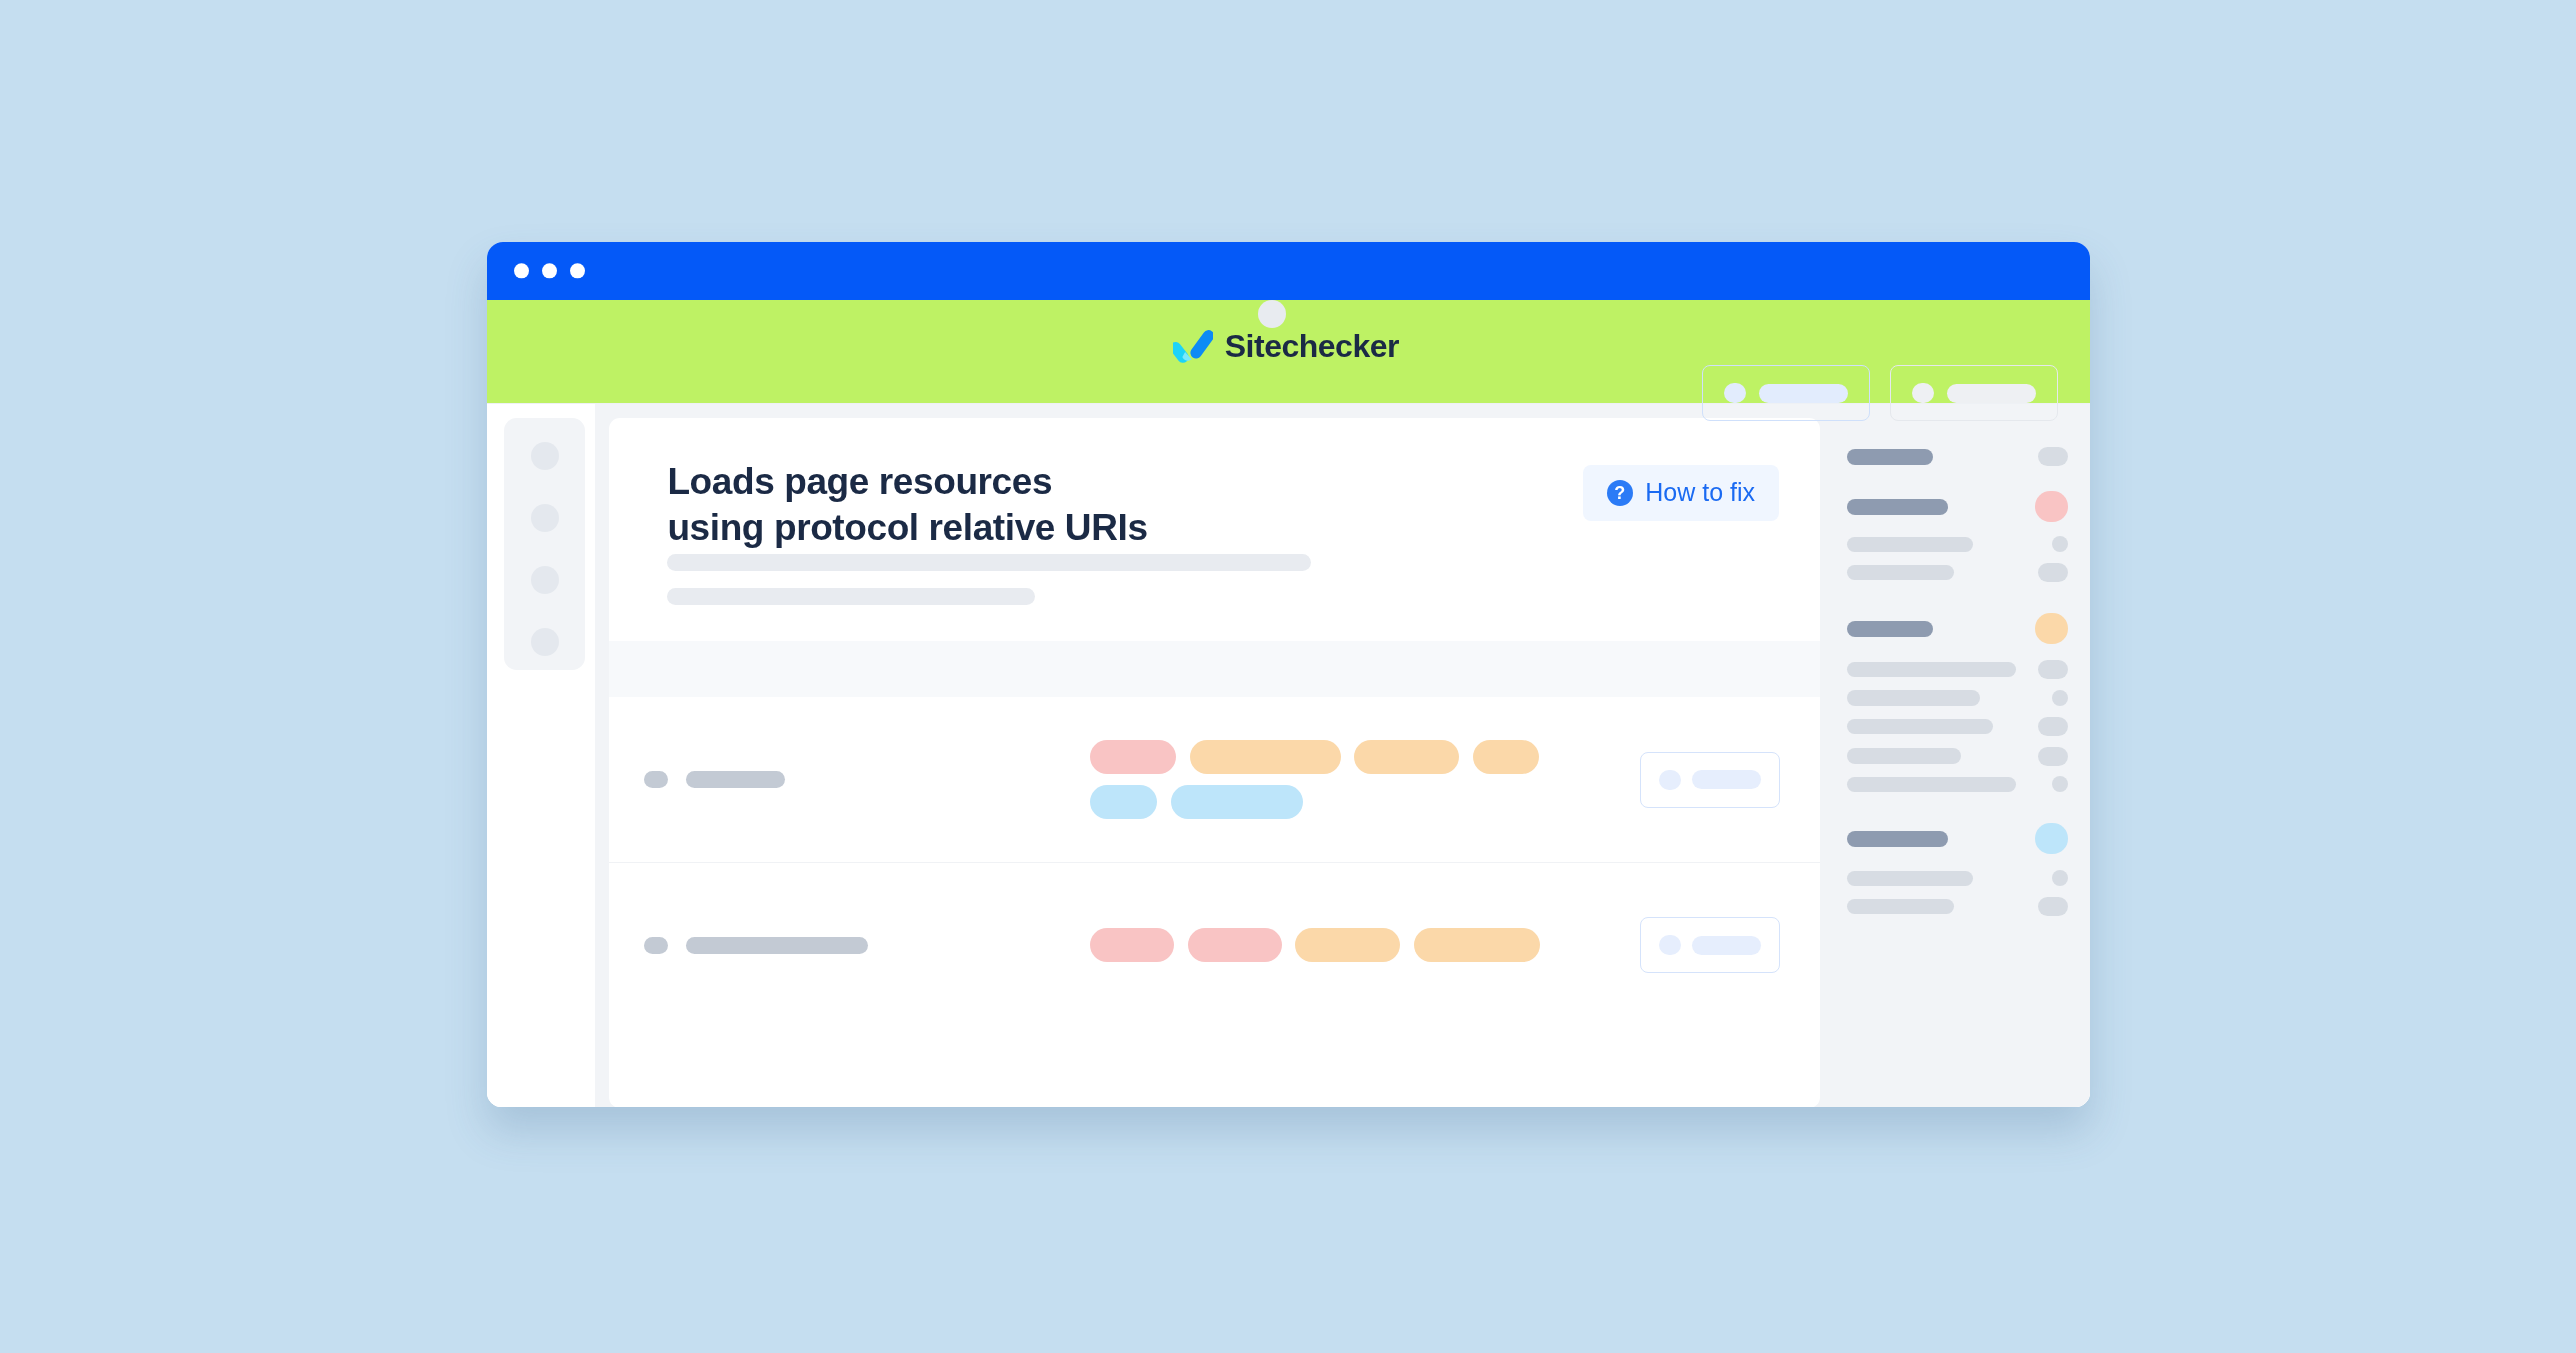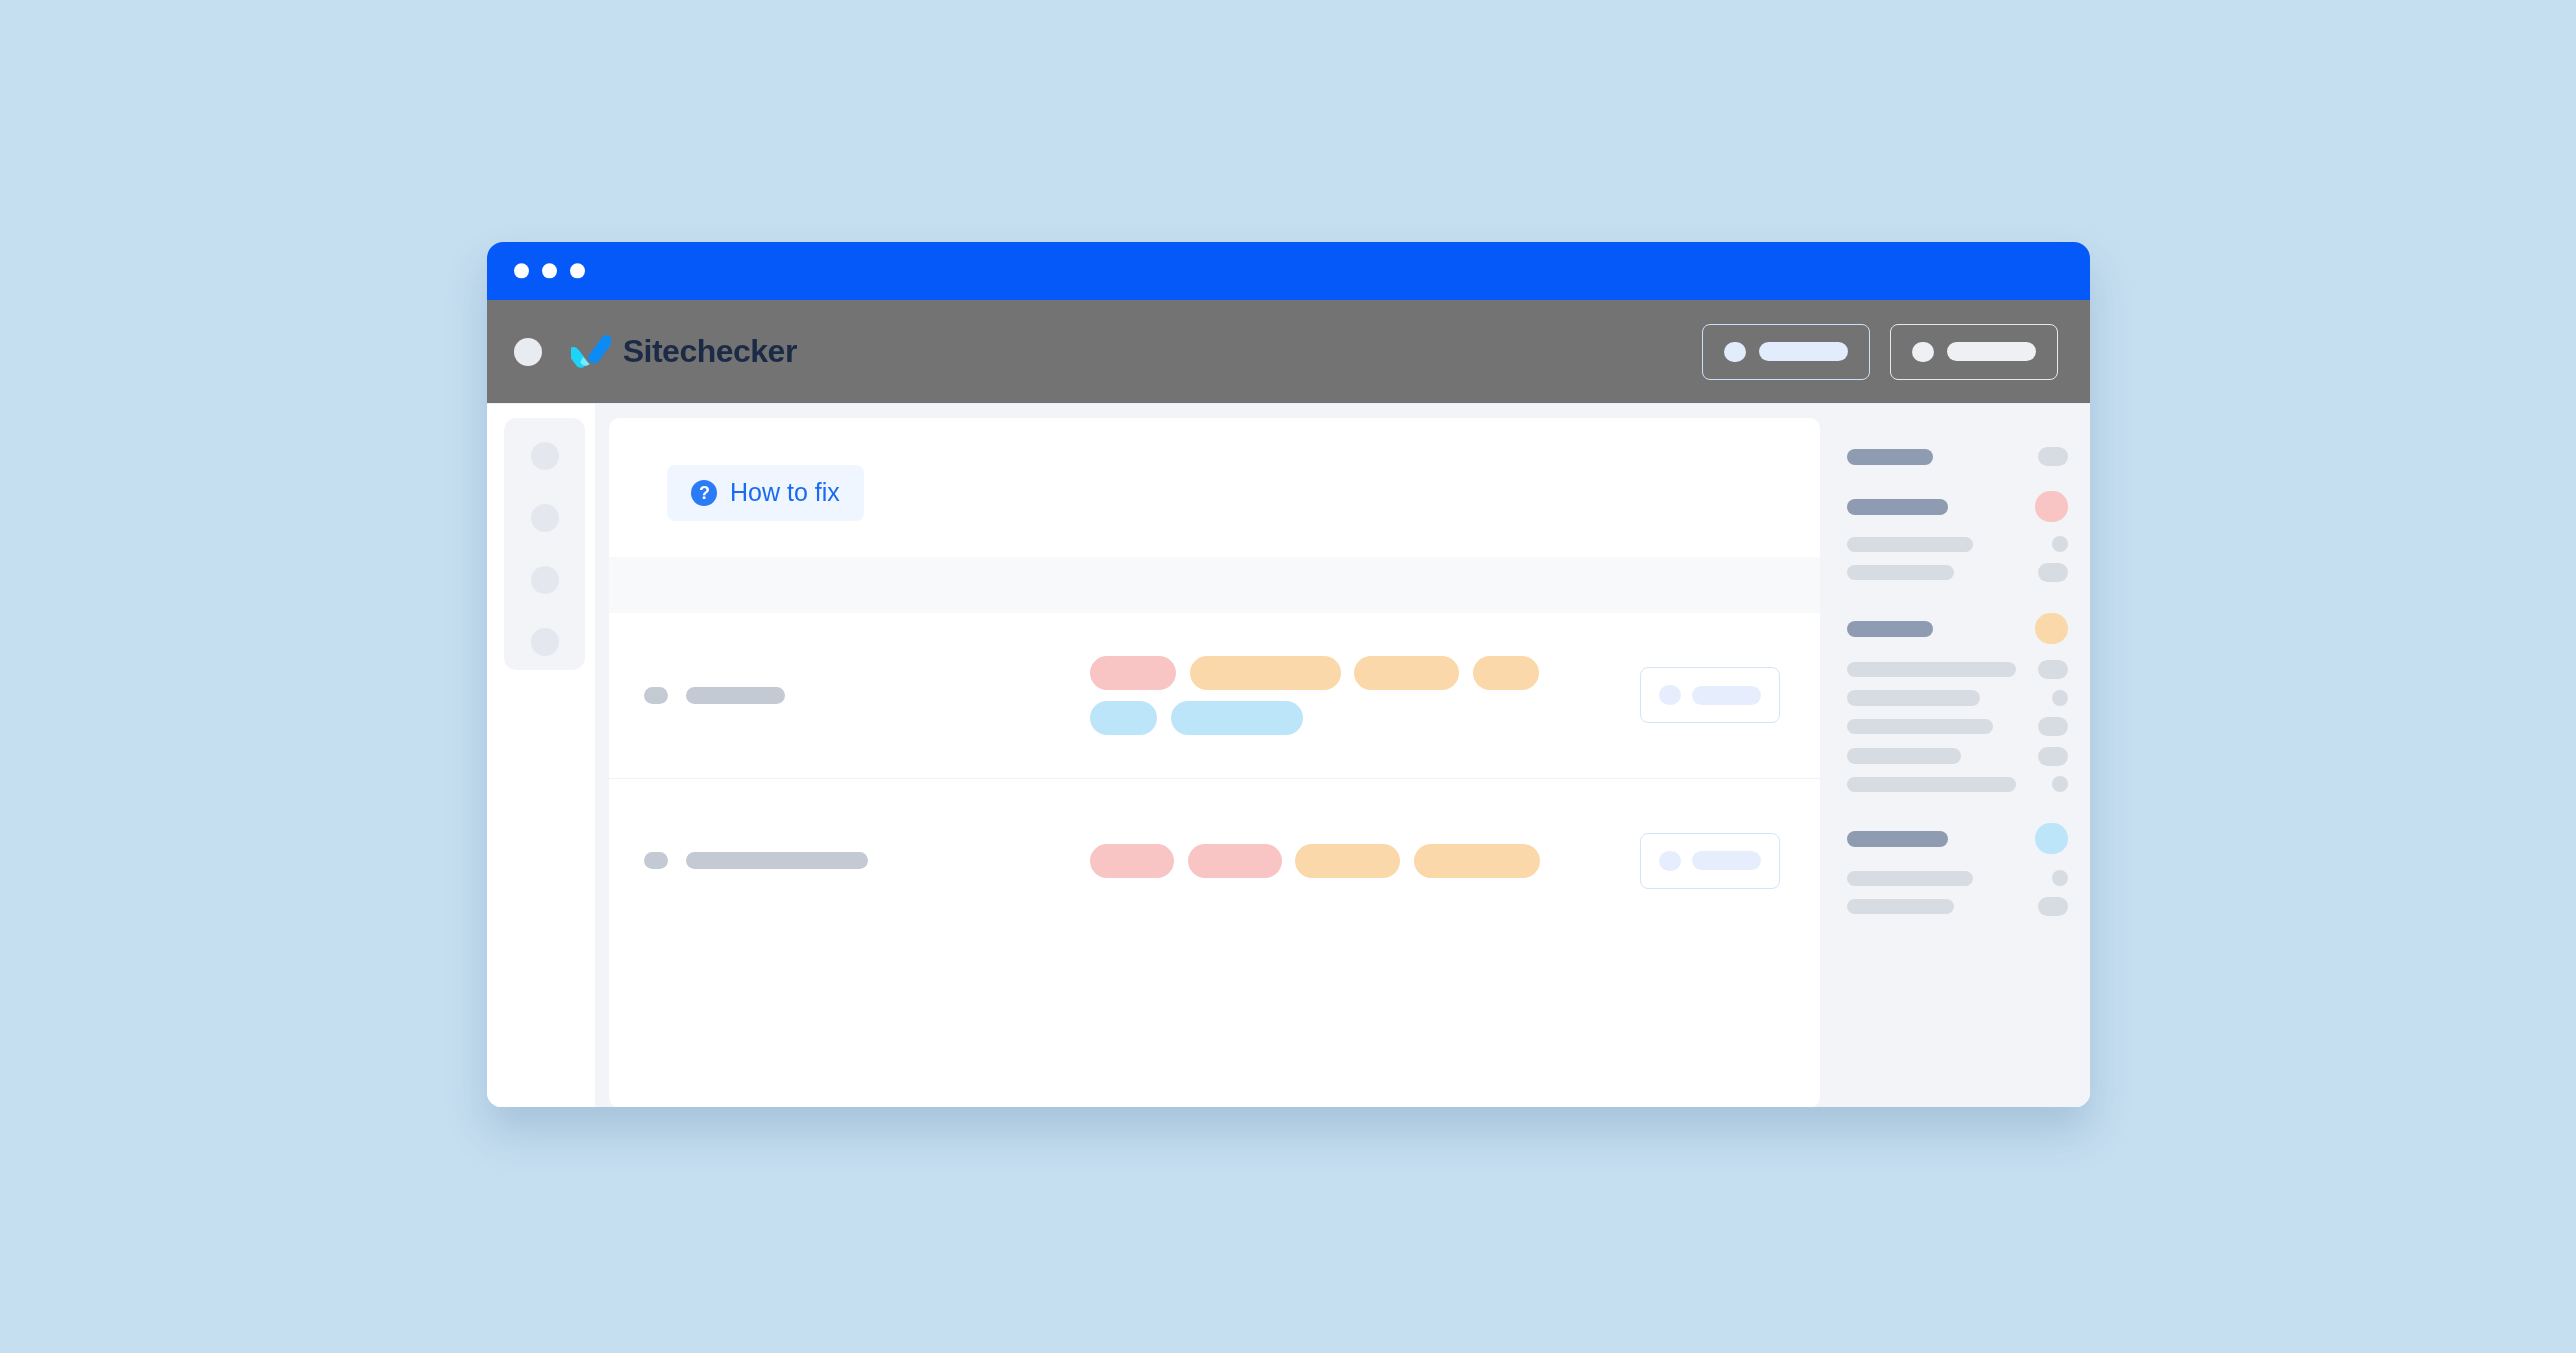--- a/index.html
+++ b/index.html
@@ -45,26 +45,27 @@
   }
   .dot {
     width: 15.3px; height: 15.3px;
     border-radius: 50%;
     background: #ffffff;
   }
 
   
   .appbar {
     height: 104px;
-    background: #737373;
+    background: #bef264;
     display: flex;
     align-items: center;
     padding: 0 32px 0 27px;
     border-bottom: 0.9px solid #eef1f5;
     position: relative;
+    flex-direction: column;
   }
   .hamburger-dot {
     width: 28px; height: 28px;
     border-radius: 50%;
     background: #e8ebf0;
     flex: 0 0 auto;
     margin-right: 29px;
   }
   .brand {
     display: flex;
@@ -328,20 +329,26 @@
         <span class="rail-dot"></span>
         <span class="rail-dot"></span>
         <span class="rail-dot"></span>
       </div>
     </div>
 
     <div class="main-col">
       <div class="content-card">
 
         <div class="card-head">
+          <div class="head-left">
+            <div class="card-title">Loads page resources
+using protocol relative URIs</div>
+            <div class="skel-line skel-1"></div>
+            <div class="skel-line skel-2"></div>
+          </div>
 
           <div class="howtofix">
             <span class="q-icon">?</span>
             <span class="howtofix-label">How to fix</span>
           </div>
         </div>
 
         <div class="table-head-band"></div>
 
         <div class="trow">

